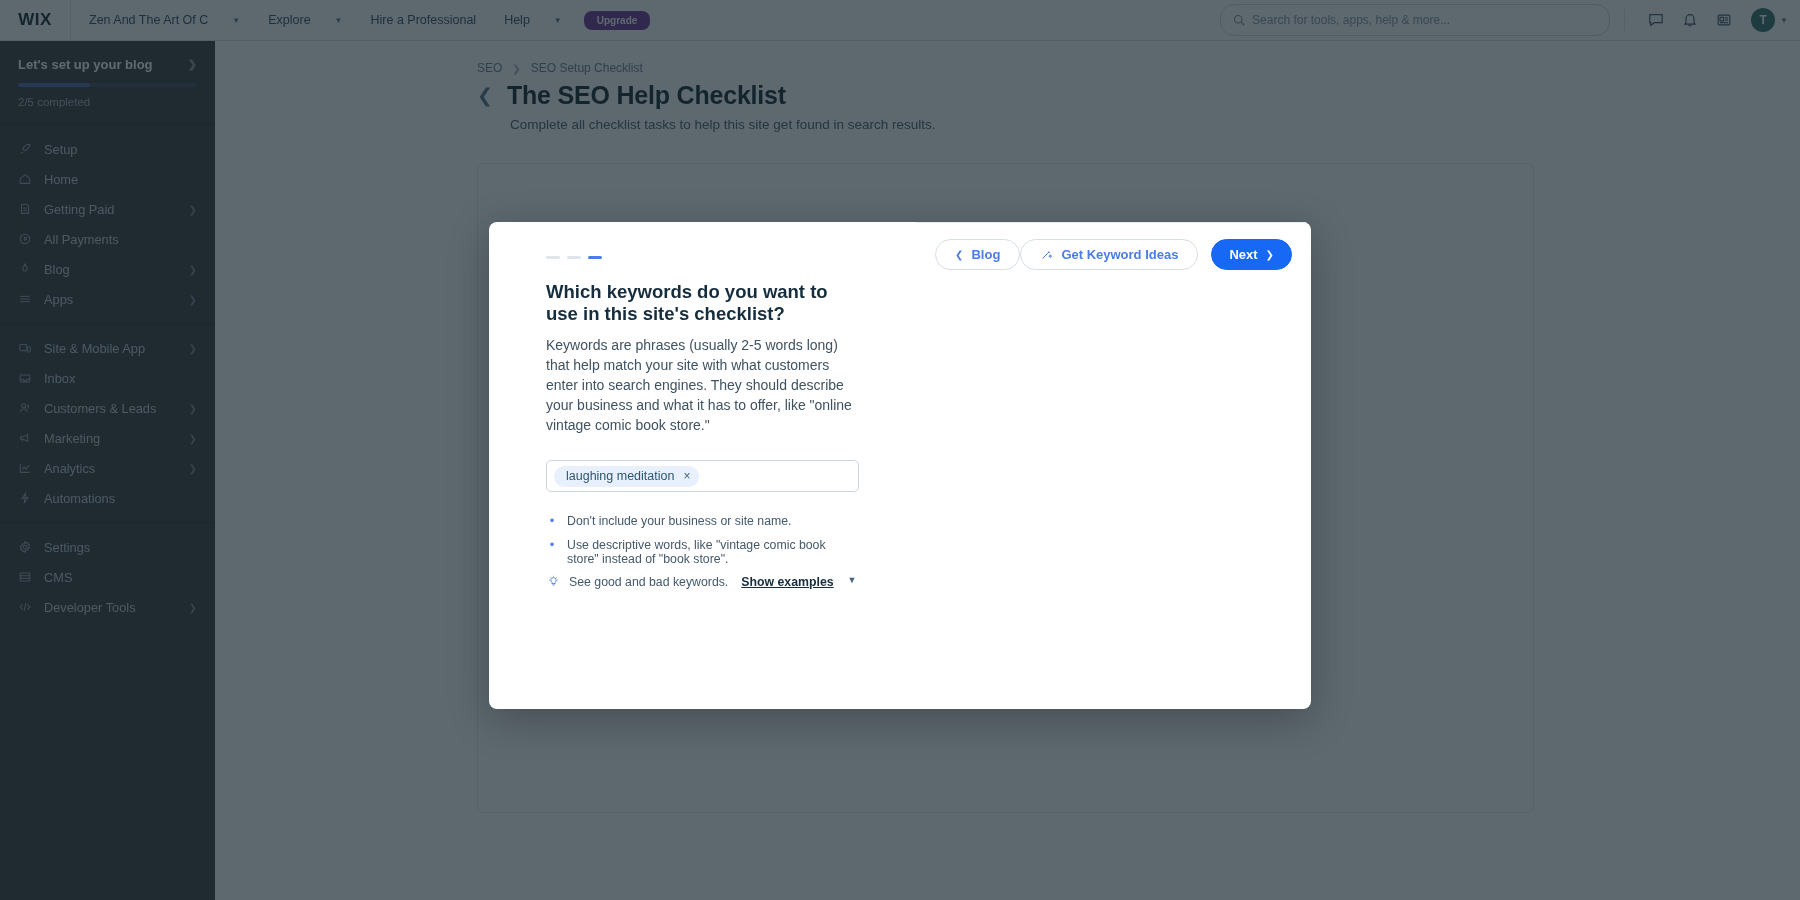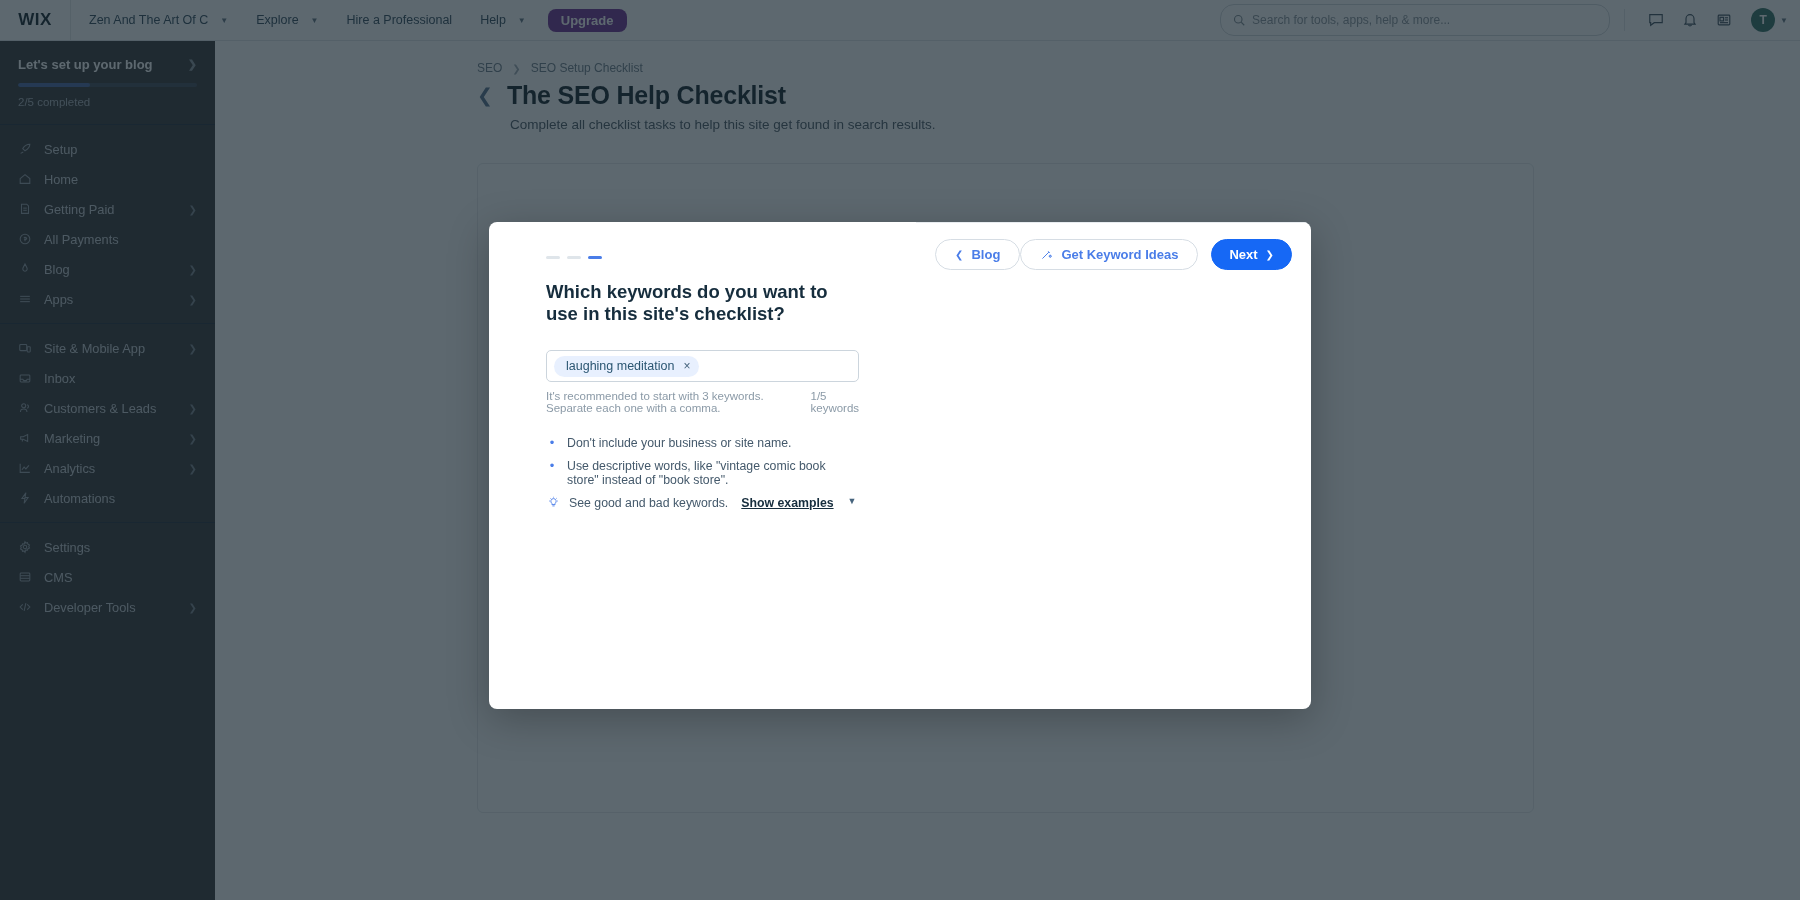--- a/index.html
+++ b/index.html
@@ -23,29 +23,29 @@
     border-bottom: 1px solid #dfe5eb;
     display: flex; align-items: center;
   }
   .wix-logo {
     width: 70px; text-align: center;
     font-weight: bold; font-size: 17px; letter-spacing: .5px;
     color: #162d3d;
   }
   .topnav { display: flex; align-items: center; height: 100%; }
   .topnav-item {
-    display: flex; align-items: center; gap: 12px;
+    display: flex; align-items: center; gap: 24px;
     padding: 0 14px; height: 100%;
     font-size: 12.5px; color: #2b5672; white-space: nowrap;
   }
   .topnav-item.site-name { border-left: 1px solid #e3e8ed; padding-left: 18px; }
   .caret { font-size: 8px; color: #5d7d95; }
   .upgrade-pill {
     background: #9a27d5; color: #fff;
-    font-size: 13px; font-weight: bold;
+    font-size: 10px; font-weight: bold;
     border-radius: 8px; padding: 4px 13px;
     margin-left: 8px;
   }
   .topbar-right {
     margin-left: auto; display: flex; align-items: center;
     gap: 0; padding-right: 12px; height: 100%;
   }
   .searchbox {
     width: 390px; height: 26px;
     border: 1px solid #cfd8df; border-radius: 14px;
@@ -486,32 +486,29 @@
 <div id="modal">
   <div class="modal-body">
 
     <div class="steps">
       <span class="step-dash"></span>
       <span class="step-dash"></span>
       <span class="step-dash active"></span>
     </div>
 
     <div class="modal-title">Which keywords do you want to use in this site's checklist?</div>
+    <div class="modal-desc">Keywords are phrases (usually 2-5 words long) that help match your site with what customers enter into search engines. They should describe your business and what it has to offer, like "online vintage comic book store."</div>
 
     <div class="kw-field">
       <span class="chip">
         <span>laughing meditation</span>
         <span class="chip-x">×</span>
       </span>
     </div>
 
-    <div class="field-foot">
-      <span>It's recommended to start with 3 keywords. Separate each one with a comma.</span>
-      <span>1/5 keywords</span>
-    </div>
 
     <div class="tips">
       <div class="tip-row">
         <span class="tip-bullet">•</span>
         <span>Don't include your business or site name.</span>
       </div>
       <div class="tip-row">
         <span class="tip-bullet">•</span>
         <span>Use descriptive words, like "vintage comic book store" instead of "book store".</span>
       </div>

